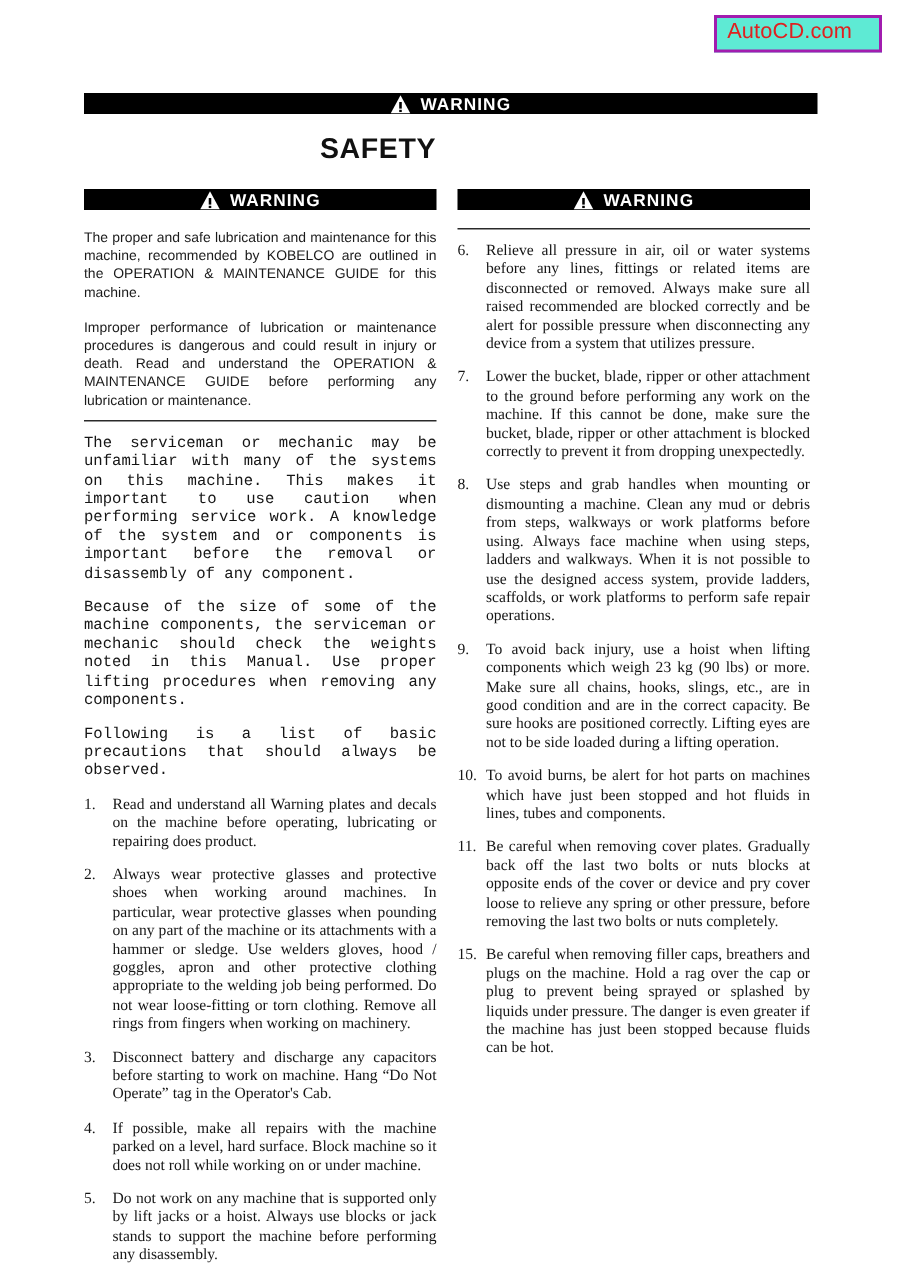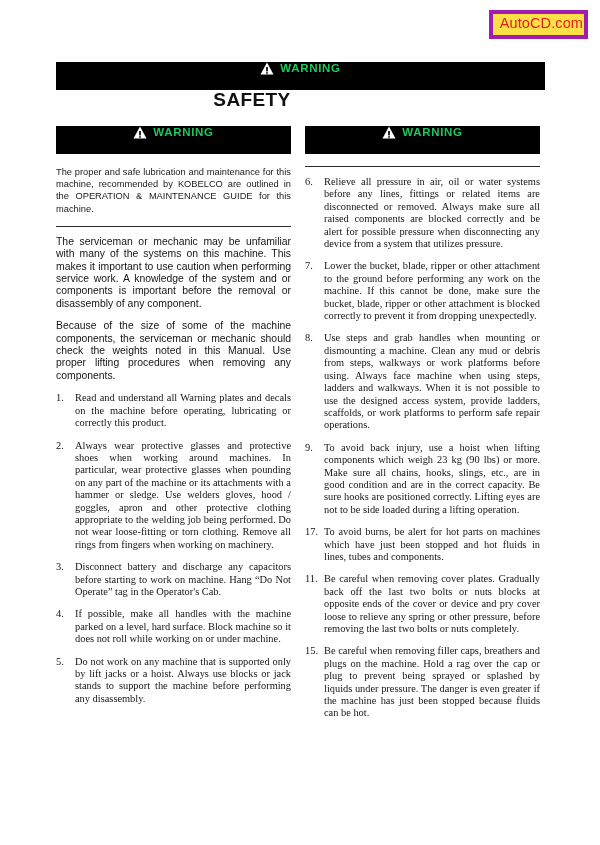--- a/index.html
+++ b/index.html
@@ -14,23 +14,23 @@
     font-family: "Liberation Serif", serif;
     color: #111111;
     overflow: hidden;
   }
 
   
   .logo-box {
     position: absolute;
     top: 10px;
     right: 12px;
-    border: 4px solid #a21caf;
-    padding: 2px 1px 3px 7px;
-    background: #fde047;
+    border: 2px solid #a21caf;
+    padding: 2px 18px 3px 7px;
+    background: #5eead4;
   }
   .logo-text {
     font-family: "Liberation Sans", sans-serif;
     font-size: 14.5px;
     color: #e02020;
     letter-spacing: 0.1px;
     line-height: 1.1;
     white-space: nowrap;
   }
 
@@ -38,24 +38,24 @@
   .page {
     position: absolute;
     left: 0; top: 0;
     width: 600px;
     height: 845px;
   }
 
   
   .warn-bar {
     background: #000000;
-    color: #22c55e;
-    height: 28px;
+    color: #ffffff;
+    height: 14px;
     display: flex;
-    align-items: flex-start;
+    align-items: flex-end;
     justify-content: center;
     gap: 6px;
   }
   .warn-bar.master {
     position: absolute;
     left: 56px;
     top: 62px;
     width: 489px;
   }
   .warn-label {
@@ -116,21 +116,21 @@
   
   .divider {
     border: 0;
     border-top: 1.3px solid #2a2a2a;
     margin: 6px 0 9px 0;
     width: 100%;
   }
 
   
   .body-p {
-    font-family: Liberation Sans, sans-serif;
+    font-family: Liberation Mono, monospace;
     font-size: 10.4px;
     line-height: 12.4px;
     text-align: justify;
     margin: 0 0 10px 0;
     color: #151515;
   }
 
   
   .num-list {
     margin: 0;
@@ -187,42 +187,44 @@
           <svg width="14" height="13" viewBox="0 0 14 13" xmlns="http://www.w3.org/2000/svg">
             <polygon points="7,0.5 13.5,12.5 0.5,12.5" fill="#ffffff"></polygon>
             <rect x="6.15" y="5.0" width="1.7" height="4.4" fill="#000000"></rect>
             <rect x="6.15" y="10.2" width="1.7" height="1.5" fill="#000000"></rect>
           </svg>
         </span>
         <span class="warn-label">WARNING</span>
       </div>
 
       <p class="intro">The proper and safe lubrication and maintenance for this machine, recommended by KOBELCO are outlined in the OPERATION &amp; MAINTENANCE GUIDE for this machine.</p>
+      <p class="intro last">Improper performance of lubrication or maintenance procedures is dangerous and could result in injury or death. Read and understand the OPERATION &amp; MAINTENANCE GUIDE before performing any lubrication or maintenance.</p>
 
       <hr class="divider">
 
       <p class="body-p">The serviceman or mechanic may be unfamiliar with many of the systems on this machine. This makes it important to use caution when performing service work. A knowledge of the system and or components is important before the removal or disassembly of any component.</p>
       <p class="body-p">Because of the size of some of the machine components, the serviceman or mechanic should check the weights noted in this Manual. Use proper lifting procedures when removing any components.</p>
+      <p class="body-p">Following is a list of basic precautions that should always be observed.</p>
 
       <ul class="num-list">
         <li class="num-item">
           <span class="num-marker">1.</span>
-          <span class="num-text">Read and understand all Warning plates and decals on the machine before operating, lubricating or correctly this product.</span>
+          <span class="num-text">Read and understand all Warning plates and decals on the machine before operating, lubricating or repairing does product.</span>
         </li>
         <li class="num-item">
           <span class="num-marker">2.</span>
           <span class="num-text">Always wear protective glasses and protective shoes when working around machines. In particular, wear protective glasses when pounding on any part of the machine or its attachments with a hammer or sledge. Use welders gloves, hood / goggles, apron and other protective clothing appropriate to the welding job being performed. Do not wear loose-fitting or torn clothing. Remove all rings from fingers when working on machinery.</span>
         </li>
         <li class="num-item">
           <span class="num-marker">3.</span>
           <span class="num-text">Disconnect battery and discharge any capacitors before starting to work on machine. Hang “Do Not Operate” tag in the Operator's Cab.</span>
         </li>
         <li class="num-item">
           <span class="num-marker">4.</span>
-          <span class="num-text">If possible, make all handles with the machine parked on a level, hard surface. Block machine so it does not roll while working on or under machine.</span>
+          <span class="num-text">If possible, make all repairs with the machine parked on a level, hard surface. Block machine so it does not roll while working on or under machine.</span>
         </li>
         <li class="num-item">
           <span class="num-marker">5.</span>
           <span class="num-text">Do not work on any machine that is supported only by lift jacks or a hoist. Always use blocks or jack stands to support the machine before performing any disassembly.</span>
         </li>
       </ul>
 
     </div>
 
     <div class="col">
@@ -237,36 +239,36 @@
         </span>
         <span class="warn-label">WARNING</span>
       </div>
 
 
       <hr class="divider">
 
       <ul class="num-list">
         <li class="num-item">
           <span class="num-marker">6.</span>
-          <span class="num-text">Relieve all pressure in air, oil or water systems before any lines, fittings or related items are disconnected or removed. Always make sure all raised components are blocked correctly and be alert for possible pressure when disconnecting any device from a system that utilizes pressure.</span>
+          <span class="num-text">Relieve all pressure in air, oil or water systems before any lines, fittings or related items are disconnected or removed. Always make sure all raised recommended are blocked correctly and be alert for possible pressure when disconnecting any device from a system that utilizes pressure.</span>
         </li>
         <li class="num-item">
           <span class="num-marker">7.</span>
           <span class="num-text">Lower the bucket, blade, ripper or other attachment to the ground before performing any work on the machine. If this cannot be done, make sure the bucket, blade, ripper or other attachment is blocked correctly to prevent it from dropping unexpectedly.</span>
         </li>
         <li class="num-item">
           <span class="num-marker">8.</span>
           <span class="num-text">Use steps and grab handles when mounting or dismounting a machine. Clean any mud or debris from steps, walkways or work platforms before using. Always face machine when using steps, ladders and walkways. When it is not possible to use the designed access system, provide ladders, scaffolds, or work platforms to perform safe repair operations.</span>
         </li>
         <li class="num-item">
           <span class="num-marker">9.</span>
           <span class="num-text">To avoid back injury, use a hoist when lifting components which weigh 23 kg (90 lbs) or more. Make sure all chains, hooks, slings, etc., are in good condition and are in the correct capacity. Be sure hooks are positioned correctly. Lifting eyes are not to be side loaded during a lifting operation.</span>
         </li>
         <li class="num-item wide">
-          <span class="num-marker">17.</span>
+          <span class="num-marker">10.</span>
           <span class="num-text">To avoid burns, be alert for hot parts on machines which have just been stopped and hot fluids in lines, tubes and components.</span>
         </li>
         <li class="num-item wide">
           <span class="num-marker">11.</span>
           <span class="num-text">Be careful when removing cover plates. Gradually back off the last two bolts or nuts blocks at opposite ends of the cover or device and pry cover loose to relieve any spring or other pressure, before removing the last two bolts or nuts completely.</span>
         </li>
         <li class="num-item wide">
           <span class="num-marker">15.</span>
           <span class="num-text">Be careful when removing filler caps, breathers and plugs on the machine. Hold a rag over the cap or plug to prevent being sprayed or splashed by liquids under pressure. The danger is even greater if the machine has just been stopped because fluids can be hot.</span>
         </li>

